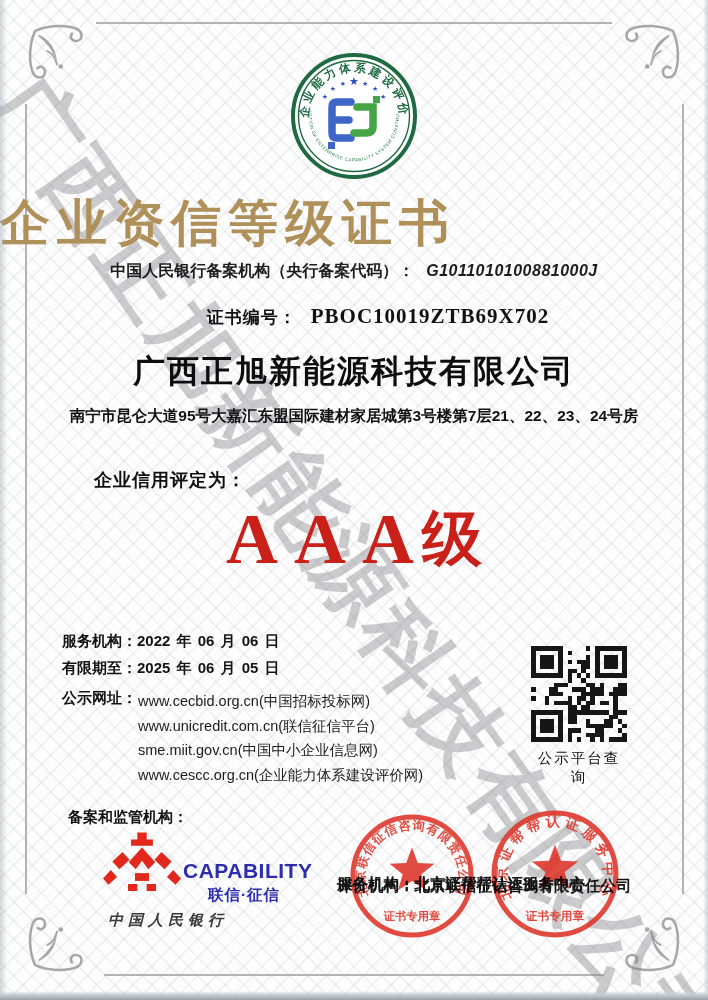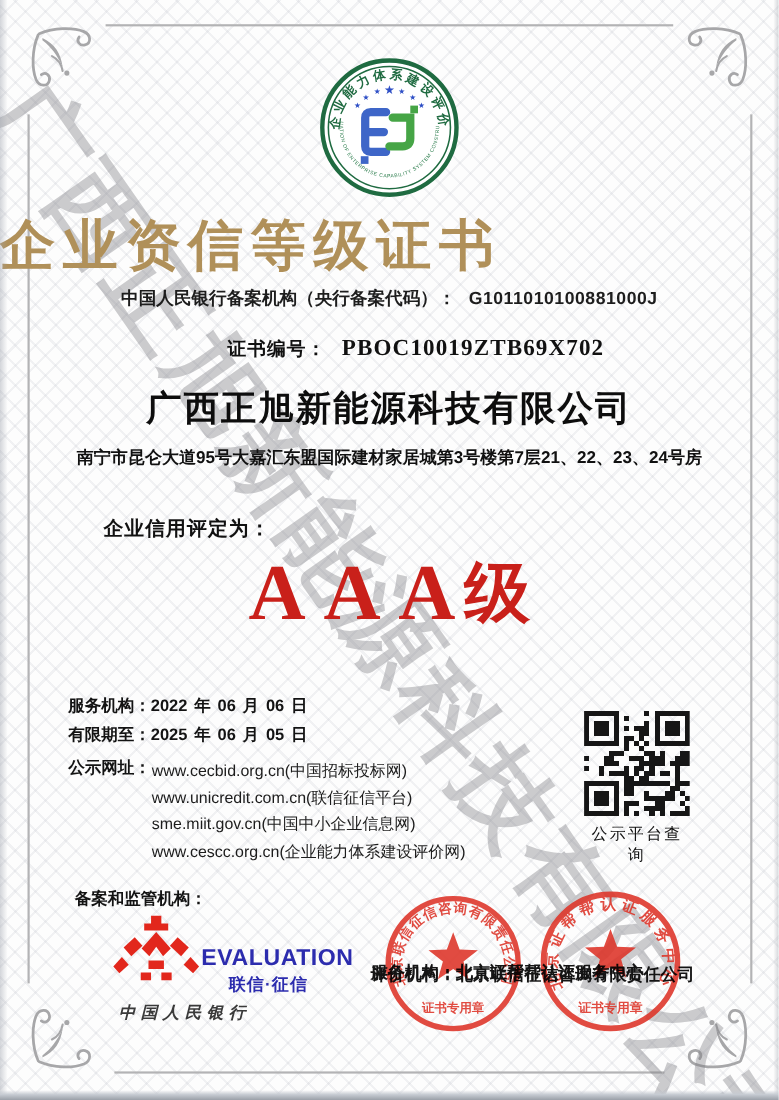--- a/index.html
+++ b/index.html
@@ -35,21 +35,21 @@
     color:rgba(128,128,133,.40);
     transform:rotate(55deg); transform-origin:left top;
   }
   
   .content { position:absolute; inset:0; z-index:2; }
   .emblem { position:absolute; left:290px; top:52px; width:128px; height:128px; }
   .title { position:absolute; left:0; right:0; top:190px; 
     font-size:50px; font-weight:bold; color:#b09059; letter-spacing:7px; }
   .reg-line { position:absolute; left:0; right:0; top:261px; text-align:center;
     font-size:16px; font-weight:600; color:#1d1d1d; }
-  .reg-line .code { margin-left:12px; letter-spacing:.5px; }
+  .reg-line .code { margin-left:12px; letter-spacing:.5px;font-style:italic; }
   .certno { position:absolute; left:0; right:0; top:304px; text-align:center; color:#111;margin-left:48px; }
   .certno .lbl { font-size:17px; font-weight:bold; letter-spacing:1px; }
   .certno .val { font-family:"Liberation Serif", serif; font-size:21px; font-weight:bold;
     margin-left:14px; letter-spacing:1px; }
   .company { position:absolute; left:0; right:0; top:350px; text-align:center;
     font-size:32px; font-weight:800; color:#0d0d0d; letter-spacing:2px; }
   .address { position:absolute; left:0; right:0; top:406px; text-align:center;
     font-size:15.5px; font-weight:bold; color:#111; }
   .rating-label { position:absolute; left:94px; top:468px;
     font-size:18px; font-weight:bold; color:#111; letter-spacing:1px; }
@@ -324,21 +324,21 @@
         <path d="M25,27 l9,10 -13,12 -9,-10 z"></path>
         <path d="M10,50 l8,9 -11,10 -7,-8 z"></path>
         <path d="M75,27 l-9,10 13,12 9,-10 z"></path>
         <path d="M90,50 l-8,9 11,10 7,-8 z"></path>
         <path d="M41,54 h18 v10 h-18 z"></path>
         <path d="M32,68 h12 v9 h-12 z M56,68 h12 v9 h-12 z"></path>
       </g>
     </svg>
     <div class="pbc-name">中国人民银行</div>
 
-    <div class="uc-brand">EVALUATION</div>
+    <div class="uc-brand">CAPABILITY</div>
     <div class="uc-sub">联信·征信</div>
 
     <div class="agency a1">
       <span>评价机构：</span><span>北京联信征信咨询有限责任公司</span>
     </div>
     <div class="agency a2">
       <span>服务机构：</span><span>北京证帮帮认证服务中心</span>
     </div>
 
     <svg class="seal seal-left" viewBox="0 0 130 130">

